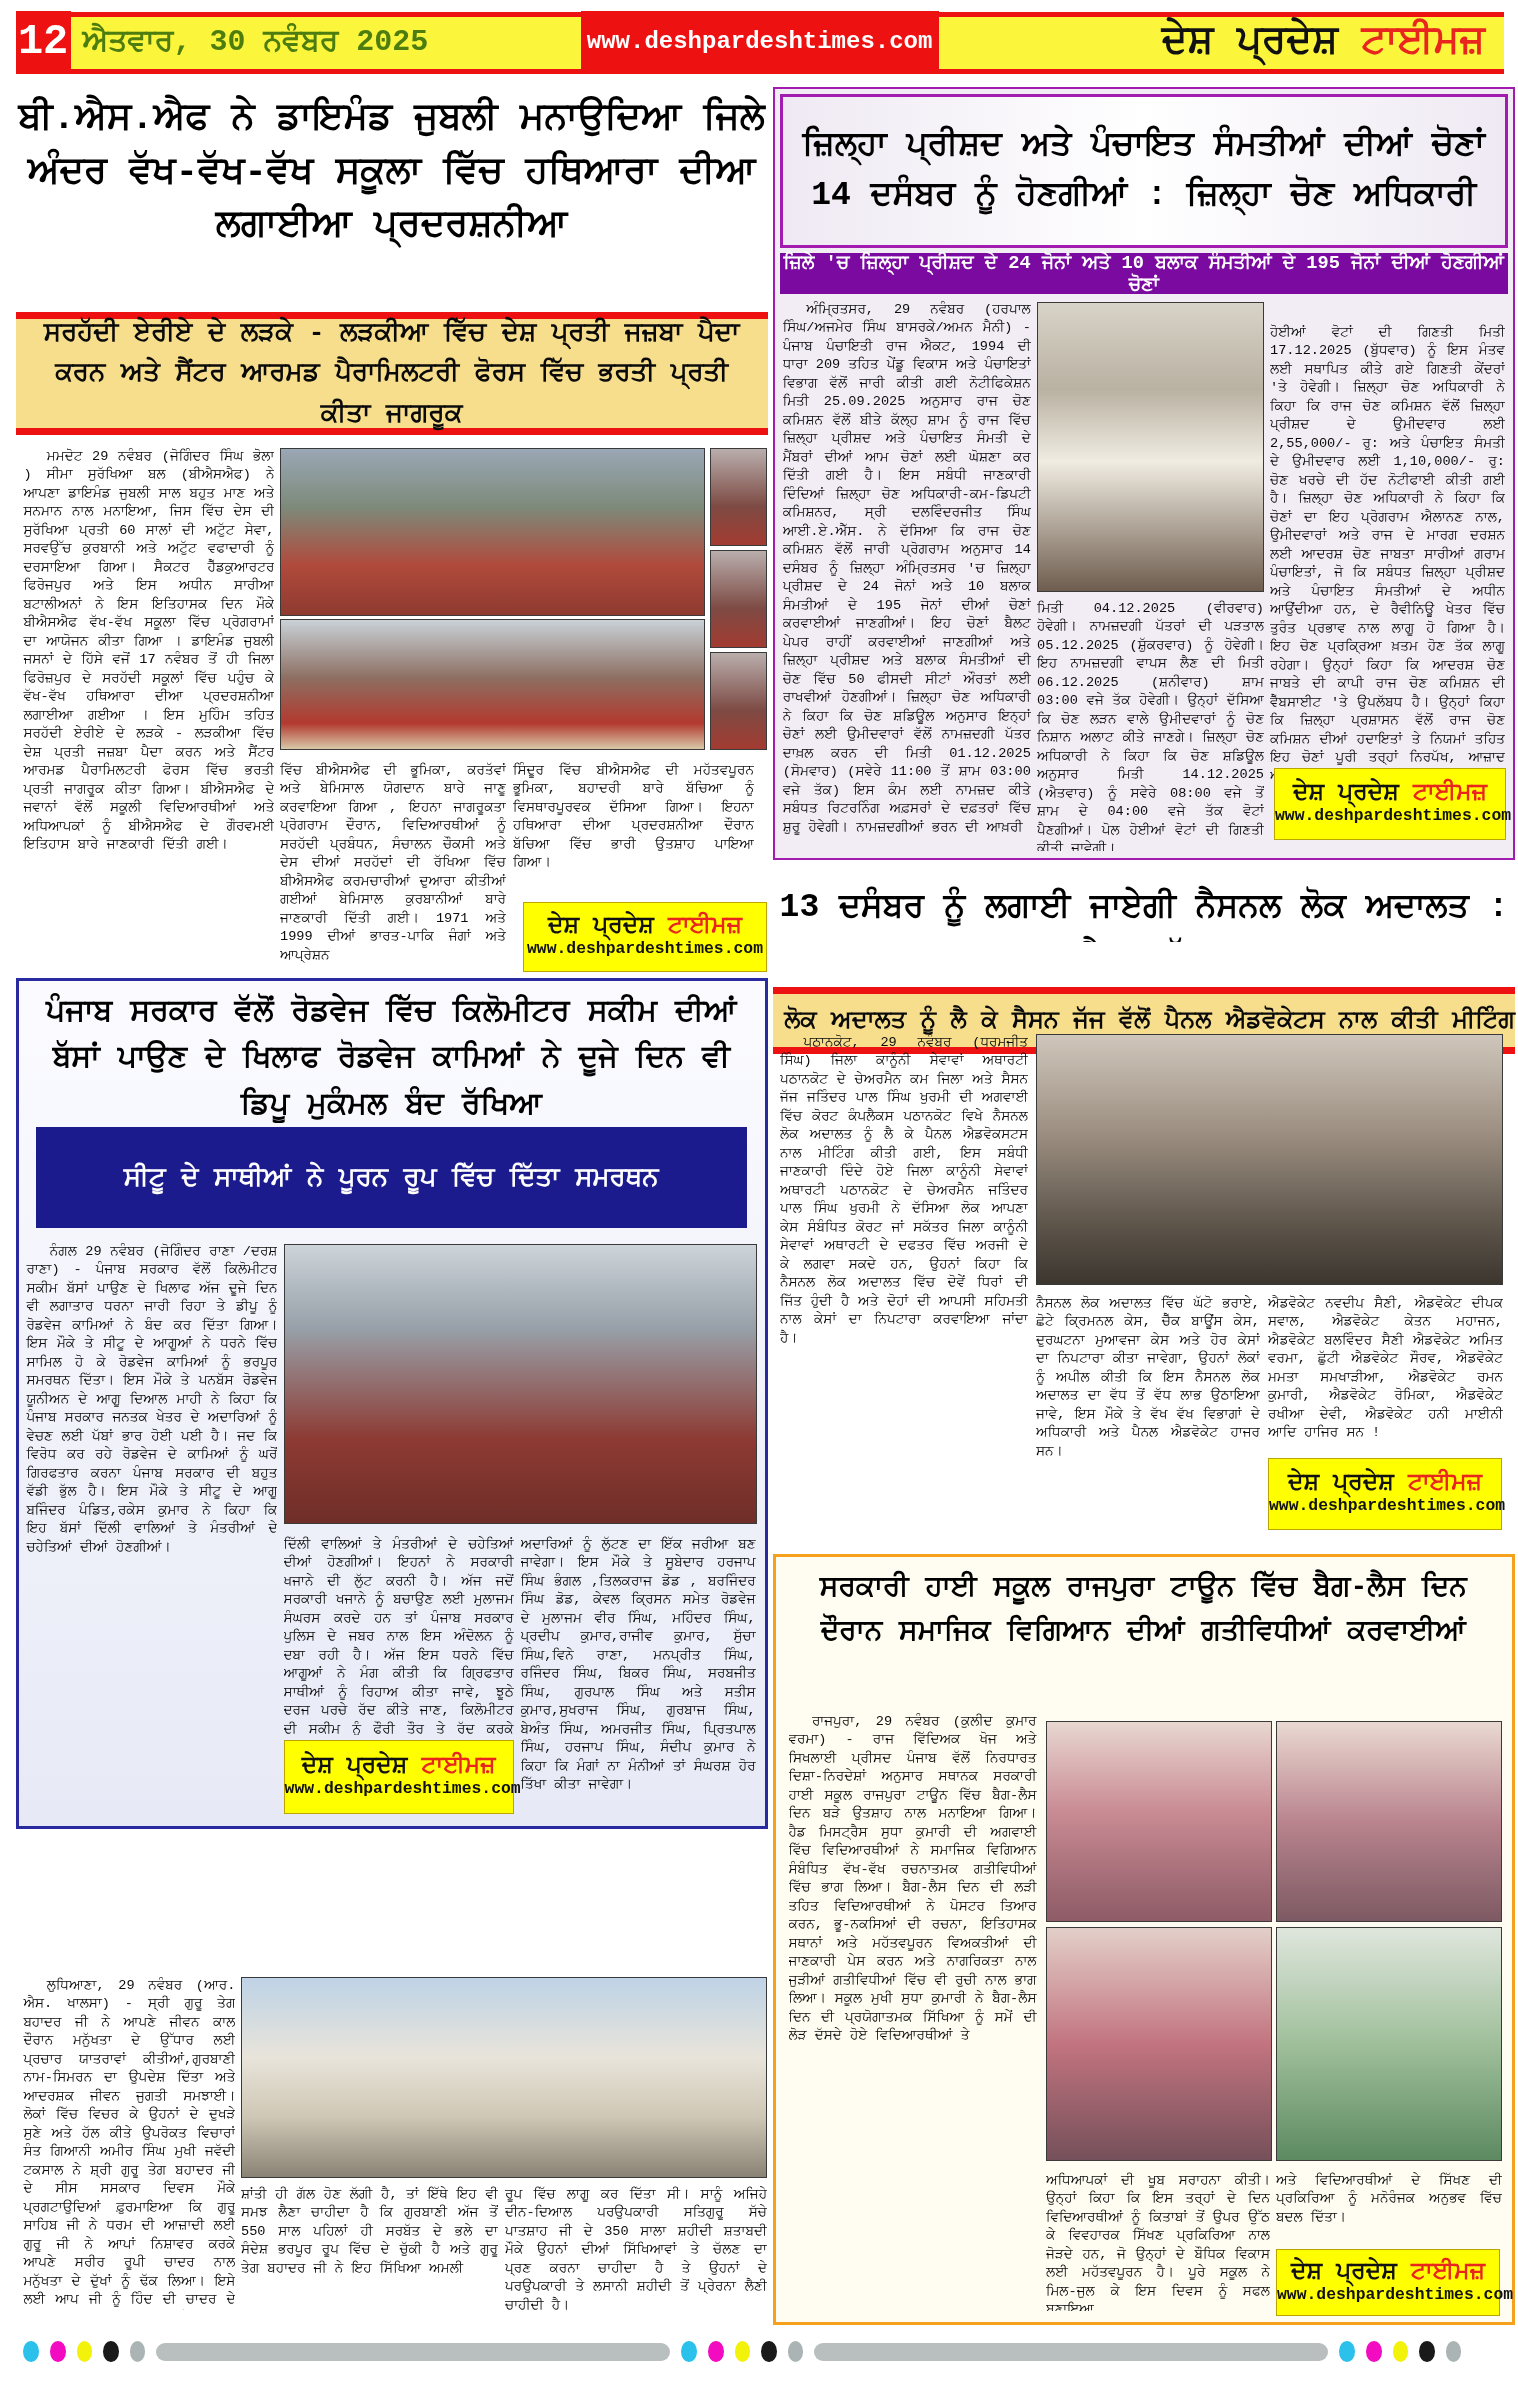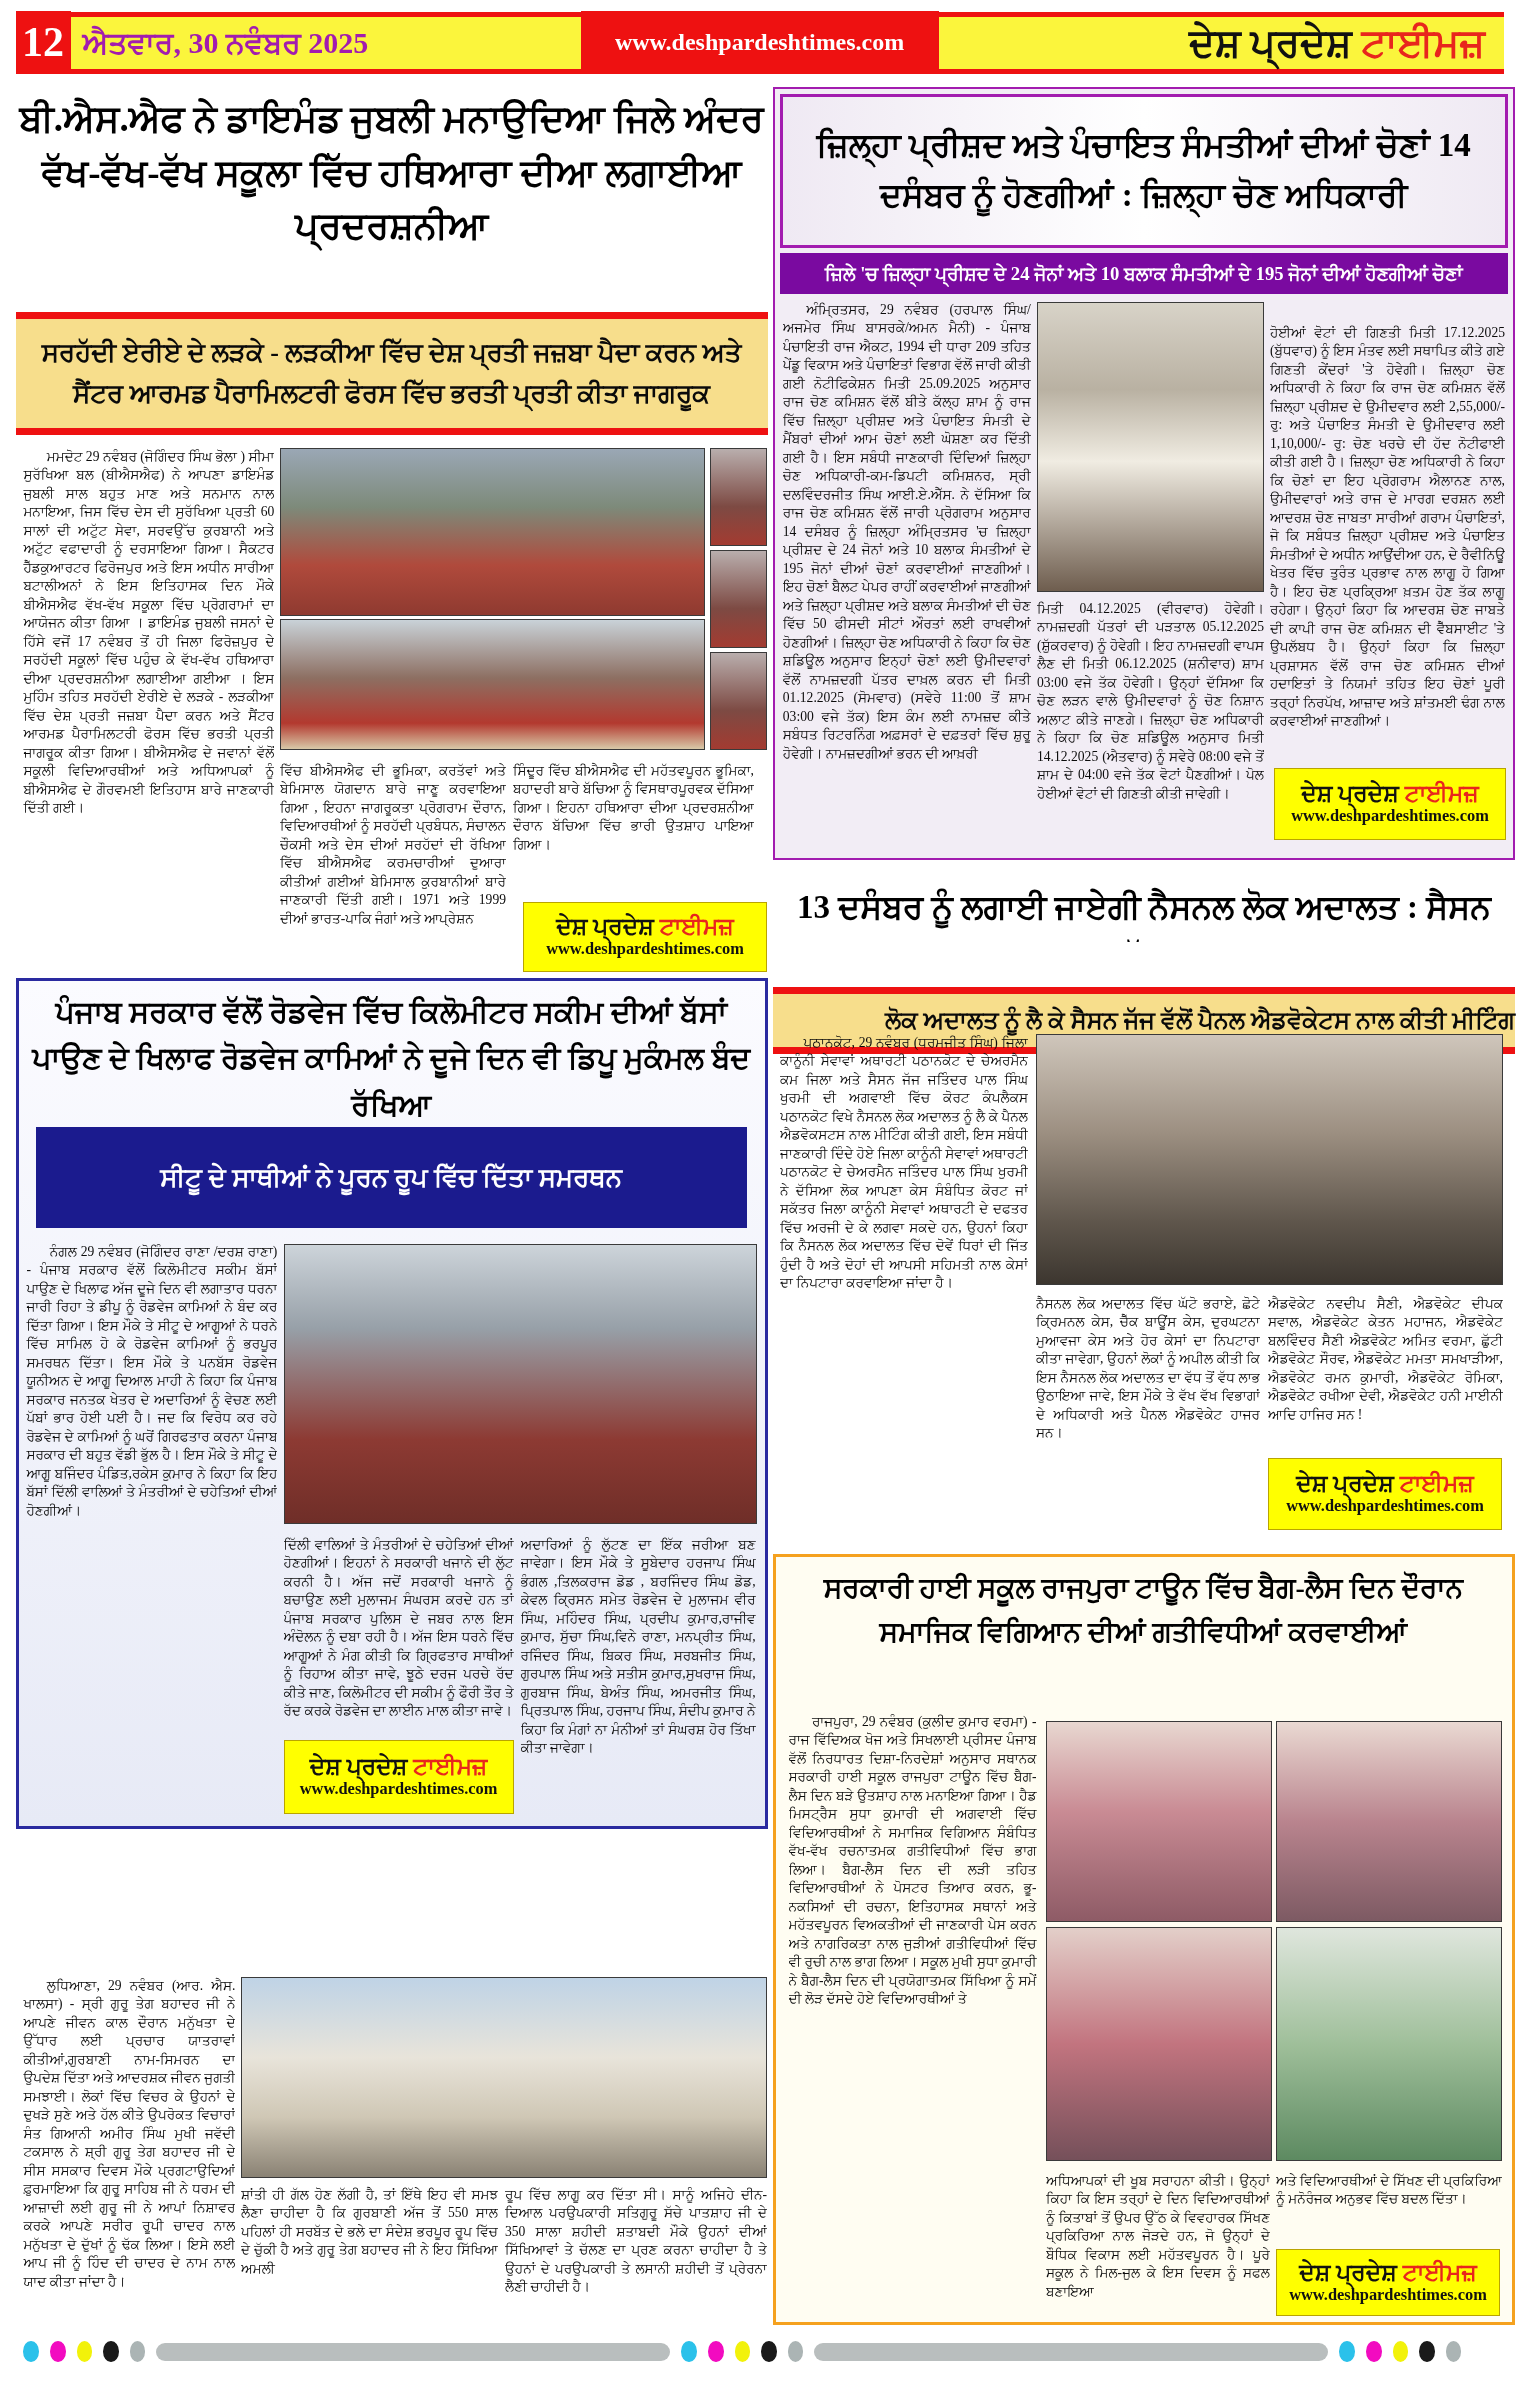--- a/index.html
+++ b/index.html
@@ -1,24 +1,24 @@
 <!DOCTYPE html>
 <html style="font-size:12.5px"><head>
 <meta charset="utf-8">
 <style>
   html,body{margin:0;padding:0;background:#ffffff;}
   #page{position:relative;width:1518px;height:2401px;background:#ffffff;overflow:hidden;
-        font-family:Liberation Serif, serif;color:#0a0a0a;}
+        font-family:Liberation Mono, monospace;color:#0a0a0a;}
   .abs{position:absolute;}
   
   #masthead-bar{left:15.6px;top:11.7px;width:1488px;height:62px;background:#FBF53C;
     border-top:5.5px solid #EE1111;border-bottom:5.5px solid #EE1111;box-sizing:border-box;}
   #pagenum-box{left:0;top:-5.5px;width:55px;height:62px;background:#EE1111;color:#fff;
     font-size:42px;font-weight:bold;text-align:center;line-height:62px;}
-  #issue-date{left:67px;top:0;height:51px;line-height:51px;font-size:30px;font-weight:bold;color:#a21caf;}
+  #issue-date{left:67px;top:0;height:51px;line-height:51px;font-size:30px;font-weight:bold;color:#4d7c0f;}
   #header-url-box{left:565px;top:-5.5px;width:358px;height:62px;background:#EE1111;text-align:center;}
   #header-url-box .url{color:#fff;font-size:24px;font-weight:bold;line-height:62px;}
   #masthead-title{right:18.7px;top:0;height:51px;line-height:51px;font-size:39px;font-weight:bold;color:#111;}
   .red-txt{color:#E8261D;}
   
   .headline{font-weight:bold;color:#000;text-align:center;}
   .col{font-size:13.6px;line-height:1.36;text-align:justify;overflow:hidden;color:#0b0b0b;}
   .col p{margin:0;text-indent:23.4px;}
   .photo{border:0.8px solid #3a3a3a;box-sizing:border-box;}
   .subyellow{background:#F7DE8C;border-top:7px solid #EE1111;border-bottom:7px solid #EE1111;

